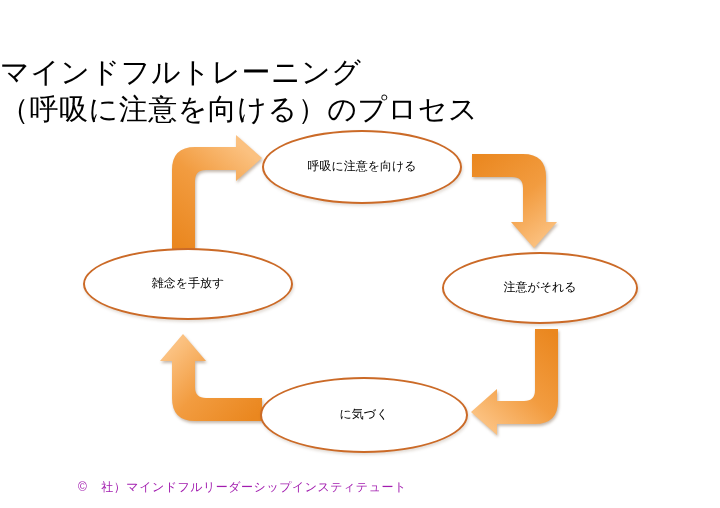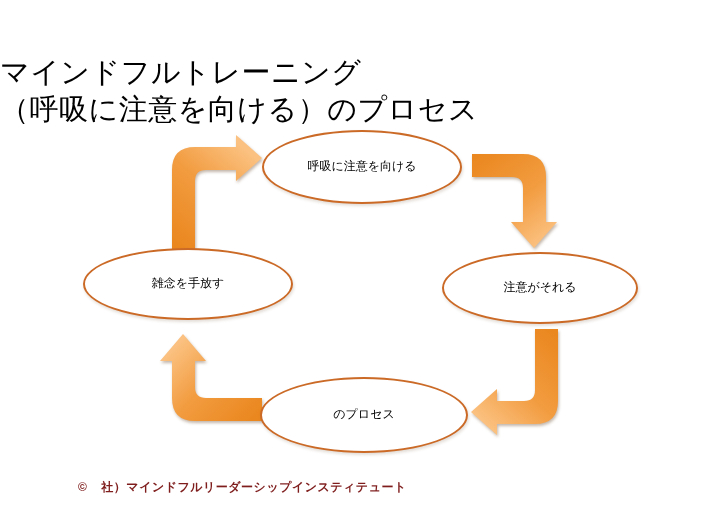--- a/index.html
+++ b/index.html
@@ -55,23 +55,23 @@
   .node .line:empty { display: none; }
   .node-top     { left: 262px; top: 130px; width: 200px; height: 74px; }
   .node-right   { left: 442px; top: 252px; width: 196px; height: 72px; }
   .node-bottom  { left: 260px; top: 377px; width: 208px; height: 76px; }
   .node-left    { left:  83px; top: 248px; width: 210px; height: 72px; }
   .footer {
     position: absolute;
     left: 78px;
     top: 479px;
     font-size: 12px;
-    font-weight: 700;
+    font-weight: 400;
     letter-spacing: 0.5px;
-    color: #7f1d1d;
+    color: #a21caf;
     white-space: nowrap;
   }
   .footer .copyright-symbol { margin-right: 14px; }
 </style>
 </head>
 <body>
 
 <div class="slide">
 
   <h1 class="title">
@@ -115,21 +115,21 @@
   <div class="node node-top">
     <div class="line">呼吸に注意を向ける</div>
 
   </div>
 
   <div class="node node-right">
     <div class="line">注意がそれる</div>
   </div>
 
   <div class="node node-bottom">
-    <div class="line">のプロセス</div>
+    <div class="line">に気づく</div>
   </div>
 
   <div class="node node-left">
     <div class="line">雑念を手放す</div>
 
   </div>
 
   <div class="footer">
     <span class="copyright-symbol">©</span><span>社）マインドフルリーダーシップインスティテュート</span>
   </div>

